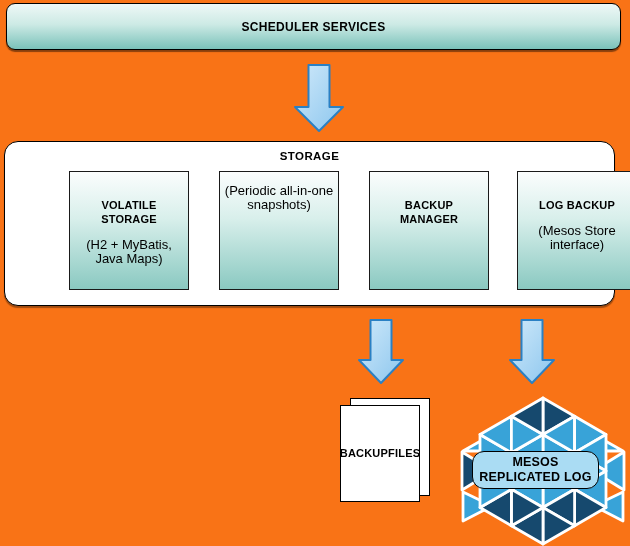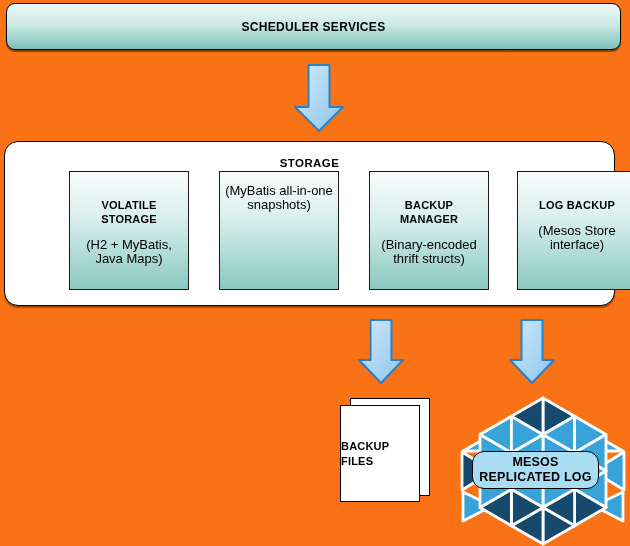--- a/index.html
+++ b/index.html
@@ -16,41 +16,41 @@
     display:flex;align-items:center;justify-content:center;
     font-size:12px;font-weight:700;letter-spacing:.3px;
   }
   
   .storage{
     position:absolute;left:4px;top:141px;width:609px;height:163px;
     border:1.6px solid #000;border-radius:14px;background:#fff;
     box-shadow:0 2px 1px rgba(0,0,0,.35);
   }
   .storage-title{
-    margin-top:15px;text-align:center;font-size:11.5px;font-weight:700;letter-spacing:.4px;
+    margin-top:8px;text-align:center;font-size:11.5px;font-weight:700;letter-spacing:.4px;
   }
   .sbox{
     position:absolute;top:29px;width:118px;height:117px;
     border:1.4px solid #1a1a1a;
     background:linear-gradient(180deg,var(--box-teal-top) 0%, #d8efeb 40%, var(--box-teal-bottom) 100%);
     text-align:center;
     margin-left:46px;
   }
   .sbox .t{width:82px;margin:26px auto 0;font-size:11px;font-weight:700;line-height:14px;letter-spacing:.2px;}
   .sbox .s{width:112px;margin:12px auto 0;font-size:13px;line-height:14px;}
   .b1{left:18px}.b2{left:168px}.b3{left:318px}.b4{left:466px}
   
   .arrow{position:absolute;width:64px;height:70px;}
   .a1{left:287px;top:63px}.a2{left:349px;top:318px}.a3{left:500px;top:318px}
   .arrow polygon{stroke:var(--arrow-stroke);stroke-width:2;stroke-linejoin:round;}
   
   .page{position:absolute;background:#fff;border:1.5px solid #000;}
   .page-back{left:350px;top:398px;width:78px;height:96px;}
   .page-front{left:340px;top:405px;width:78px;height:95px;
-    display:flex;flex-direction:column;align-items:flex-start;justify-content:center;}
+    display:flex;flex-direction:row;align-items:center;justify-content:center;}
   .page-front .line{font-size:11px;font-weight:700;line-height:15px;letter-spacing:.2px;}
   
   .mesos{position:absolute;left:458px;top:394px;width:170px;height:152px;}
   .mesos polygon{stroke:#fff;stroke-width:2.8;stroke-linejoin:round;}
   .tri-l{fill:var(--logo-light);} .tri-d{fill:var(--logo-dark);}
   .mesos-label{
     position:absolute;left:472px;top:451px;width:125px;height:36px;
     background:var(--label-bg);border:1.6px solid #000;border-radius:12px;
     display:flex;flex-direction:column;align-items:center;justify-content:center;
     font-size:12.5px;font-weight:700;line-height:15px;letter-spacing:.2px;text-align:center;
@@ -76,25 +76,24 @@
   </svg>
 
   <div class="storage">
     <div class="storage-title">STORAGE</div>
 
     <div class="sbox b1">
       <div class="t">VOLATILE STORAGE</div>
       <div class="s">(H2 + MyBatis, Java Maps)</div>
     </div>
     <div class="sbox b2">
-      <div class="s">(MyBatis all-in-one snapshots)</div>
+      <div class="s">(Periodic all-in-one snapshots)</div>
     </div>
     <div class="sbox b3">
       <div class="t">BACKUP MANAGER</div>
-      <div class="s">(Binary-encoded thrift structs)</div>
     </div>
     <div class="sbox b4">
       <div class="t">LOG BACKUP</div>
       <div class="s">(Mesos Store interface)</div>
     </div>
   </div>
 
   <svg class="arrow a2" viewBox="0 0 64 70">
     <defs>
         <linearGradient id="ag2" x1="0" y1="0" x2="1" y2="1">

